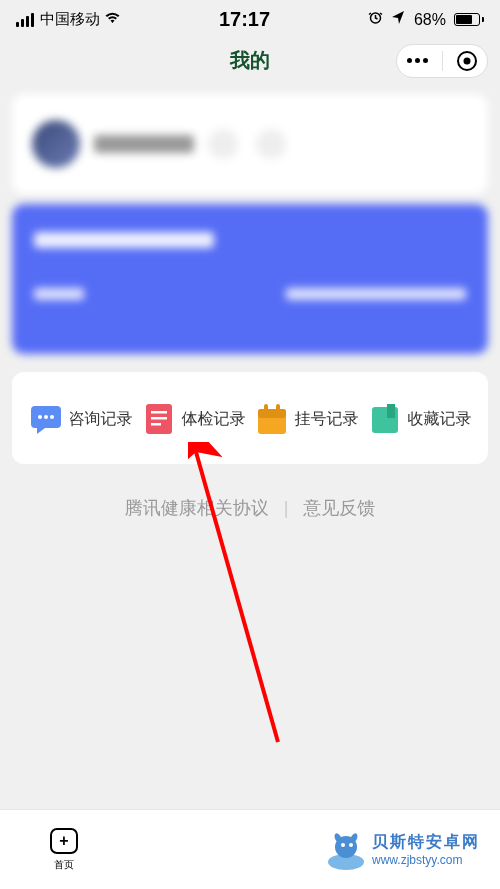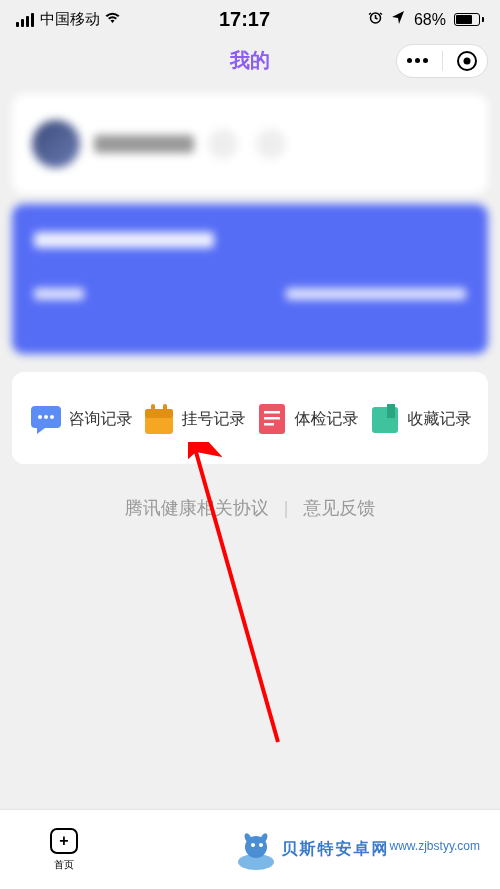--- a/index.html
+++ b/index.html
@@ -36,21 +36,21 @@
     .battery-fill { position: absolute; left: 1px; top: 1px; bottom: 1px; width: 68%; background: #000; border-radius: 1px; }
     .battery-tip { width: 2px; height: 5px; background: #000; border-radius: 0 1px 1px 0; }
     
     .header {
       display: flex;
       justify-content: center;
       align-items: center;
       padding: 12px 16px;
       position: relative;
     }
-    .header-title { font-size: 20px; font-weight: 600; color: #8b5cf6; }
+    .header-title { font-size: 20px; font-weight: 600; color: #14532d; }
     .header-capsule {
       position: absolute;
       right: 12px;
       top: 50%;
       transform: translateY(-50%);
       display: flex;
       align-items: center;
       background: #fff;
       border: 1px solid #ddd;
       border-radius: 24px;
@@ -162,20 +162,21 @@
       align-items: center;
       gap: 8px;
     }
     .watermark-icon {
       position: relative;
       width: 40px;
       height: 40px;
     }
     .watermark-text {
       display: flex;
+      flex-direction: column;
       align-items: flex-start;
     }
     .watermark-cn { font-size: 16px; font-weight: bold; color: #3a7ac8; letter-spacing: 2px; }
     .watermark-url { font-size: 12px; color: #3a7ac8; }
   </style>
 </head>
 <body>
 
 <div class="status-bar">
   <div class="status-left">
@@ -255,38 +256,38 @@
           <circle cx="11" cy="15" r="2" fill="#fff"></circle>
           <circle cx="17" cy="15" r="2" fill="#fff"></circle>
           <circle cx="23" cy="15" r="2" fill="#fff"></circle>
         </svg>
     </div>
     <div class="menu-label">咨询记录</div>
   </div>
   <div class="menu-item">
     <div class="menu-icon">
       <svg width="34" height="34" viewBox="0 0 34 34">
+          <rect x="4" y="2" width="26" height="30" rx="3" fill="#ed5565"></rect>
+          <rect x="9" y="9" width="16" height="2.5" fill="#fff"></rect>
+          <rect x="9" y="15" width="16" height="2.5" fill="#fff"></rect>
+          <rect x="9" y="21" width="10" height="2.5" fill="#fff"></rect>
+        </svg>
+    </div>
+    <div class="menu-label">体检记录</div>
+  </div>
+  <div class="menu-item">
+    <div class="menu-icon">
+      <svg width="34" height="34" viewBox="0 0 34 34">
           <rect x="3" y="7" width="28" height="25" rx="3" fill="#f5a623"></rect>
           <rect x="3" y="7" width="28" height="9" rx="3" fill="#e09113"></rect>
           <rect x="9" y="2" width="4" height="9" rx="2" fill="#e09113"></rect>
           <rect x="21" y="2" width="4" height="9" rx="2" fill="#e09113"></rect>
         </svg>
     </div>
     <div class="menu-label">挂号记录</div>
-  </div>
-  <div class="menu-item">
-    <div class="menu-icon">
-      <svg width="34" height="34" viewBox="0 0 34 34">
-          <rect x="4" y="2" width="26" height="30" rx="3" fill="#ed5565"></rect>
-          <rect x="9" y="9" width="16" height="2.5" fill="#fff"></rect>
-          <rect x="9" y="15" width="16" height="2.5" fill="#fff"></rect>
-          <rect x="9" y="21" width="10" height="2.5" fill="#fff"></rect>
-        </svg>
-    </div>
-    <div class="menu-label">体检记录</div>
   </div>
   <div class="menu-item">
     <div class="menu-icon">
       <svg width="34" height="34" viewBox="0 0 34 34">
           <rect x="4" y="5" width="26" height="26" rx="3" fill="#3fc39e"></rect>
           <rect x="19" y="2" width="8" height="14" fill="#2aa581"></rect>
           <path d="M19 16 L23 12 L27 16" fill="#2aa581"></path>
         </svg>
     </div>
     <div class="menu-label">收藏记录</div>

